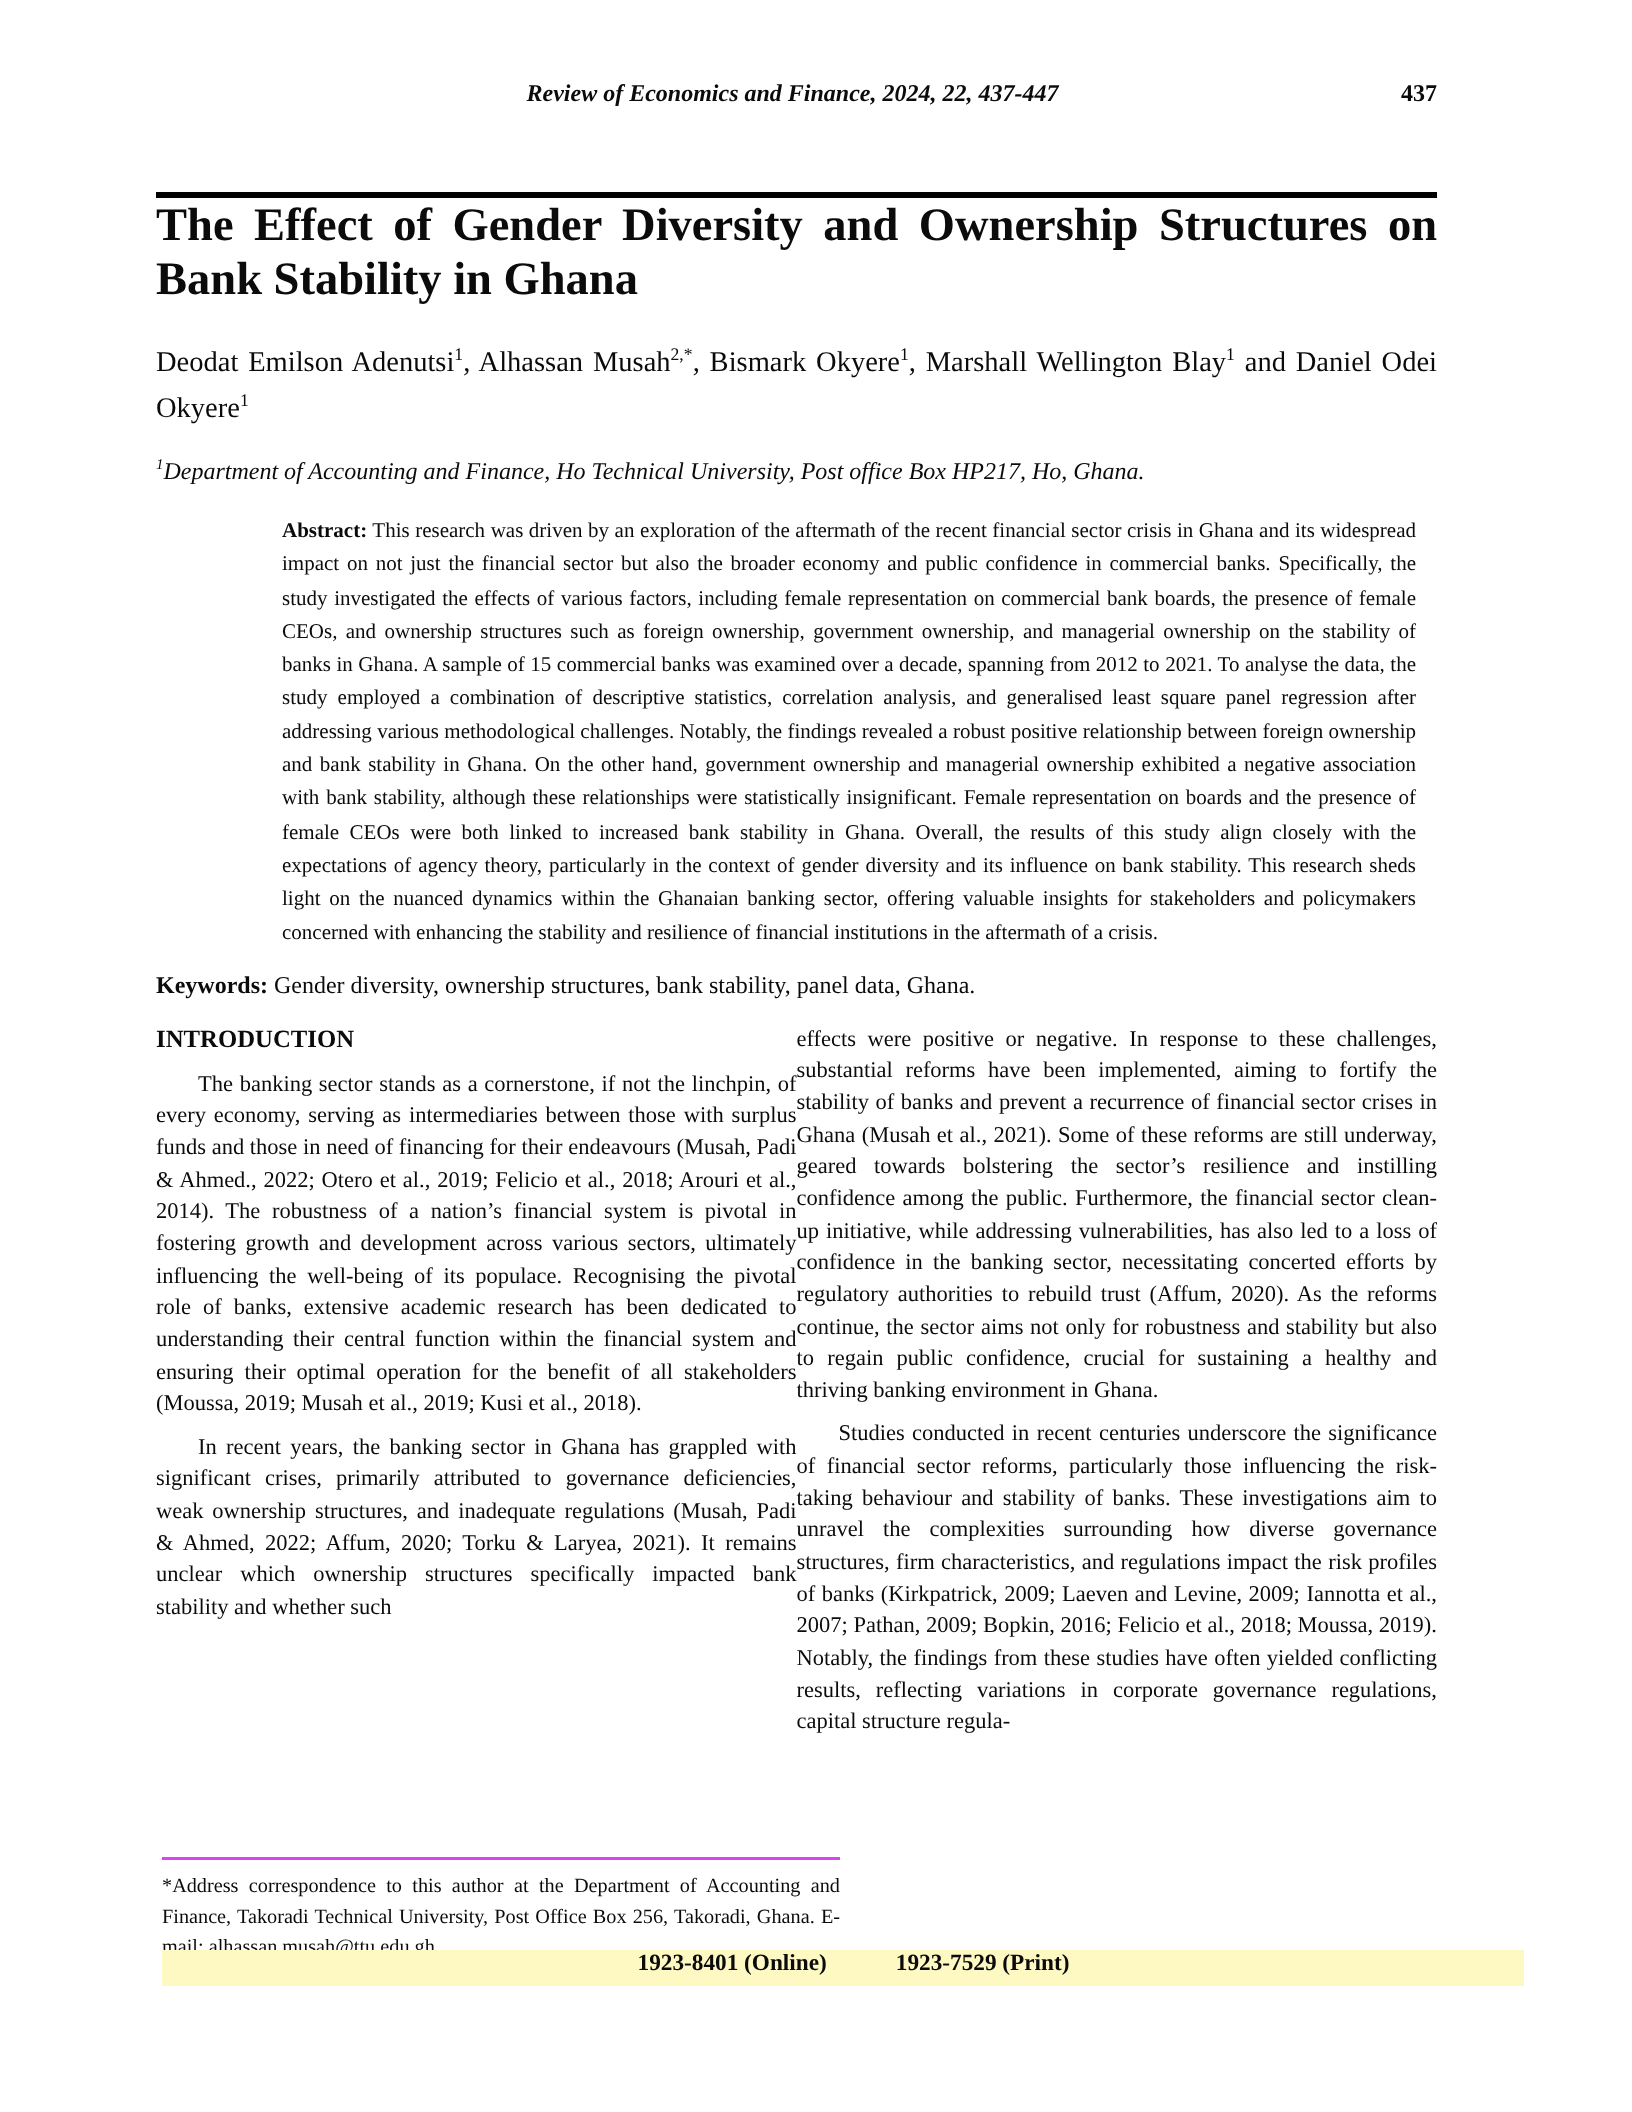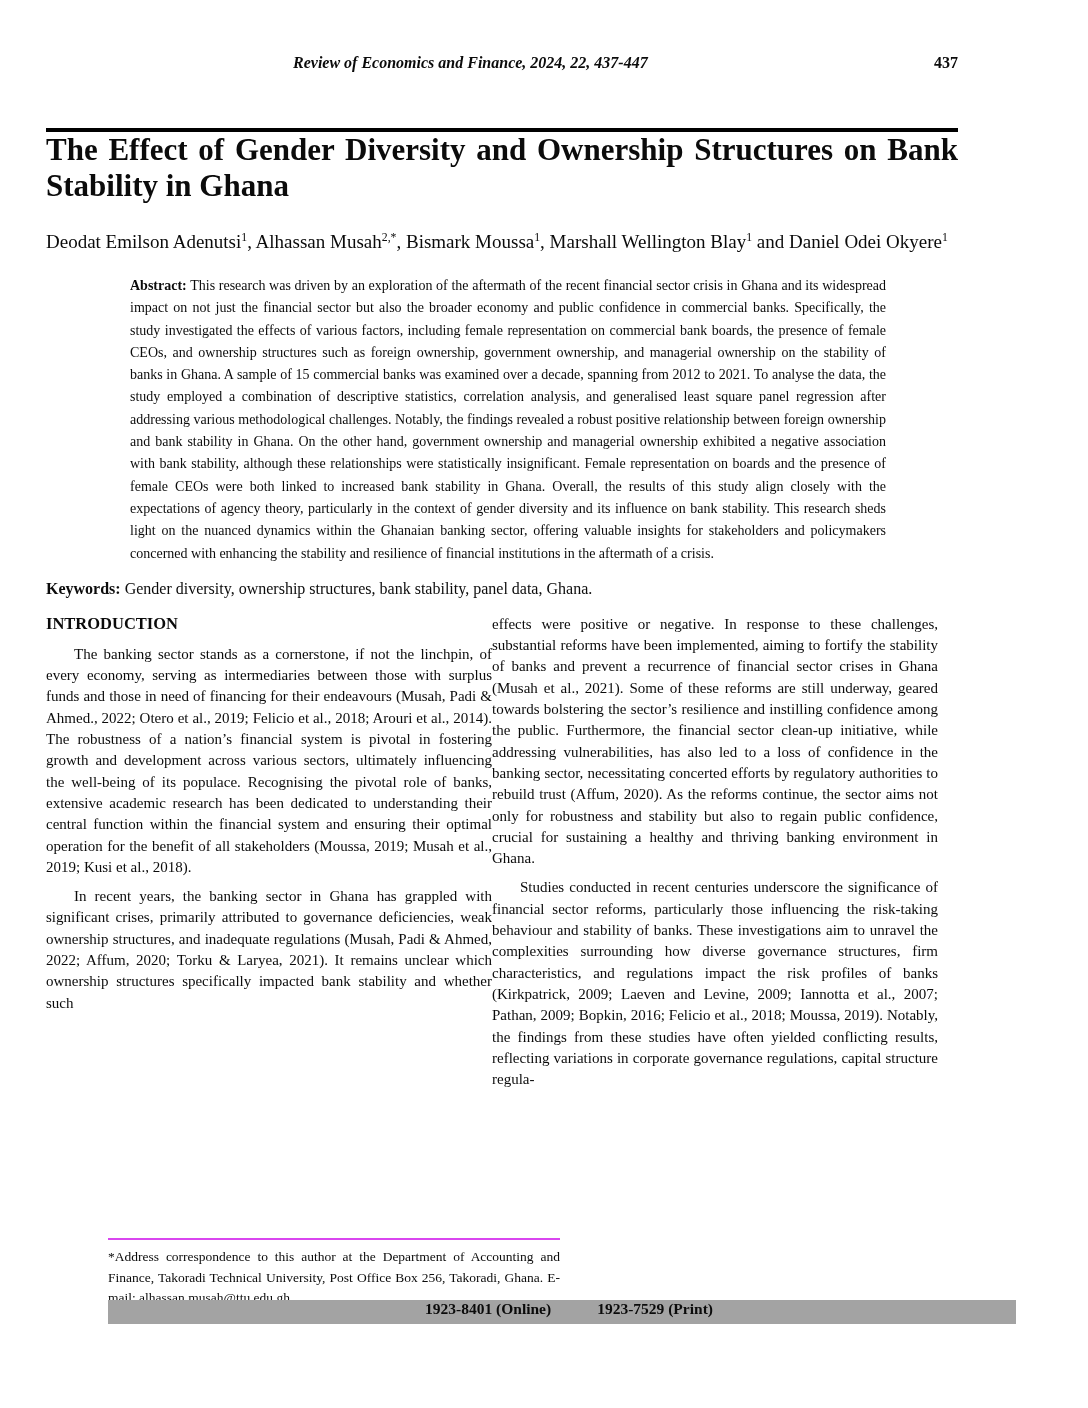--- a/index.html
+++ b/index.html
@@ -3,21 +3,21 @@
 <meta charset="utf-8">
 <style>
   html,body{margin:0;padding:0;background:#ffffff;}
   .page{
     position:relative;
     width:1016px;height:1408px;
     background:#ffffff;
     color:#0b0b0b;
     font-family:"Liberation Serif", serif;
     box-sizing:border-box;
-    padding:54px 58px 0 46px;
+    padding:54px 58px 0 104px;
     overflow:hidden;
   }
   
   .runhead{position:relative;height:24px;}
   .runhead .journal{
     position:absolute;left:247px;top:0;
     font-size:16px;font-weight:bold;font-style:italic;white-space:nowrap;
   }
   .runhead .pageno{position:absolute;right:0;top:0;font-size:16px;font-weight:bold;}
   .rule{margin-top:50px;height:4px;background:#000;}
@@ -64,42 +64,43 @@
     position:absolute;left:108px;top:1238px;width:452px;
     background:#fff;z-index:3;
     border-top:2px solid #d946ef;padding-top:7px;
     font-size:13.5px;line-height:20.5px;text-align:justify;
   }
   
   .footer{
     position:absolute;top:1300px;left:108px;width:922px;
     display:flex;justify-content:center;gap:46px;
     font-size:15.5px;font-weight:bold;
-    background:#a3a3a3;z-index:4;padding-bottom:6px;
+    background:#fef9c3;z-index:4;padding-bottom:6px;
   }
 </style>
 </head>
 <body>
 
 <div class="page">
 
   <div class="runhead">
     <span class="journal">Review of Economics and Finance, 2024, 22, 437-447</span>
     <span class="pageno">437</span>
   </div>
 
   <div class="rule"></div>
 
   <h1 class="title">The Effect of Gender Diversity and Ownership Structures on Bank Stability in Ghana</h1>
 
   <div class="authors">
-    <span>Deodat Emilson Adenutsi</span><sup>1</sup><span>, </span><span>Alhassan Musah</span><sup>2,*</sup><span>, </span><span>Bismark Moussa</span><sup>1</sup><span>, </span><span>Marshall Wellington Blay</span><sup>1</sup><span> and </span><span>Daniel Odei Okyere</span><sup>1</sup>
+    <span>Deodat Emilson Adenutsi</span><sup>1</sup><span>, </span><span>Alhassan Musah</span><sup>2,*</sup><span>, </span><span>Bismark Okyere</span><sup>1</sup><span>, </span><span>Marshall Wellington Blay</span><sup>1</sup><span> and </span><span>Daniel Odei Okyere</span><sup>1</sup>
   </div>
 
   <div class="affils">
+    <p class="affil"><sup>1</sup><span>Department of Accounting and Finance, Ho Technical University, Post office Box HP217, Ho, Ghana.</span></p>
   </div>
 
   <div class="abstract">
     <span class="lbl">Abstract:</span><span> This research was driven by an exploration of the aftermath of the recent financial sector crisis in Ghana and its widespread impact on not just the financial sector but also the broader economy and public confidence in commercial banks. Specifically, the study investigated the effects of various factors, including female representation on commercial bank boards, the presence of female CEOs, and ownership structures such as foreign ownership, government ownership, and managerial ownership on the stability of banks in Ghana. A sample of 15 commercial banks was examined over a decade, spanning from 2012 to 2021. To analyse the data, the study employed a combination of descriptive statistics, correlation analysis, and generalised least square panel regression after addressing various methodological challenges. Notably, the findings revealed a robust positive relationship between foreign ownership and bank stability in Ghana. On the other hand, government ownership and managerial ownership exhibited a negative association with bank stability, although these relationships were statistically insignificant. Female representation on boards and the presence of female CEOs were both linked to increased bank stability in Ghana. Overall, the results of this study align closely with the expectations of agency theory, particularly in the context of gender diversity and its influence on bank stability. This research sheds light on the nuanced dynamics within the Ghanaian banking sector, offering valuable insights for stakeholders and policymakers concerned with enhancing the stability and resilience of financial institutions in the aftermath of a crisis.</span>
   </div>
 
   <div class="meta-line">
     <span class="lbl">Keywords:</span><span> Gender diversity, ownership structures, bank stability, panel data, Ghana.</span>
   </div>
 

